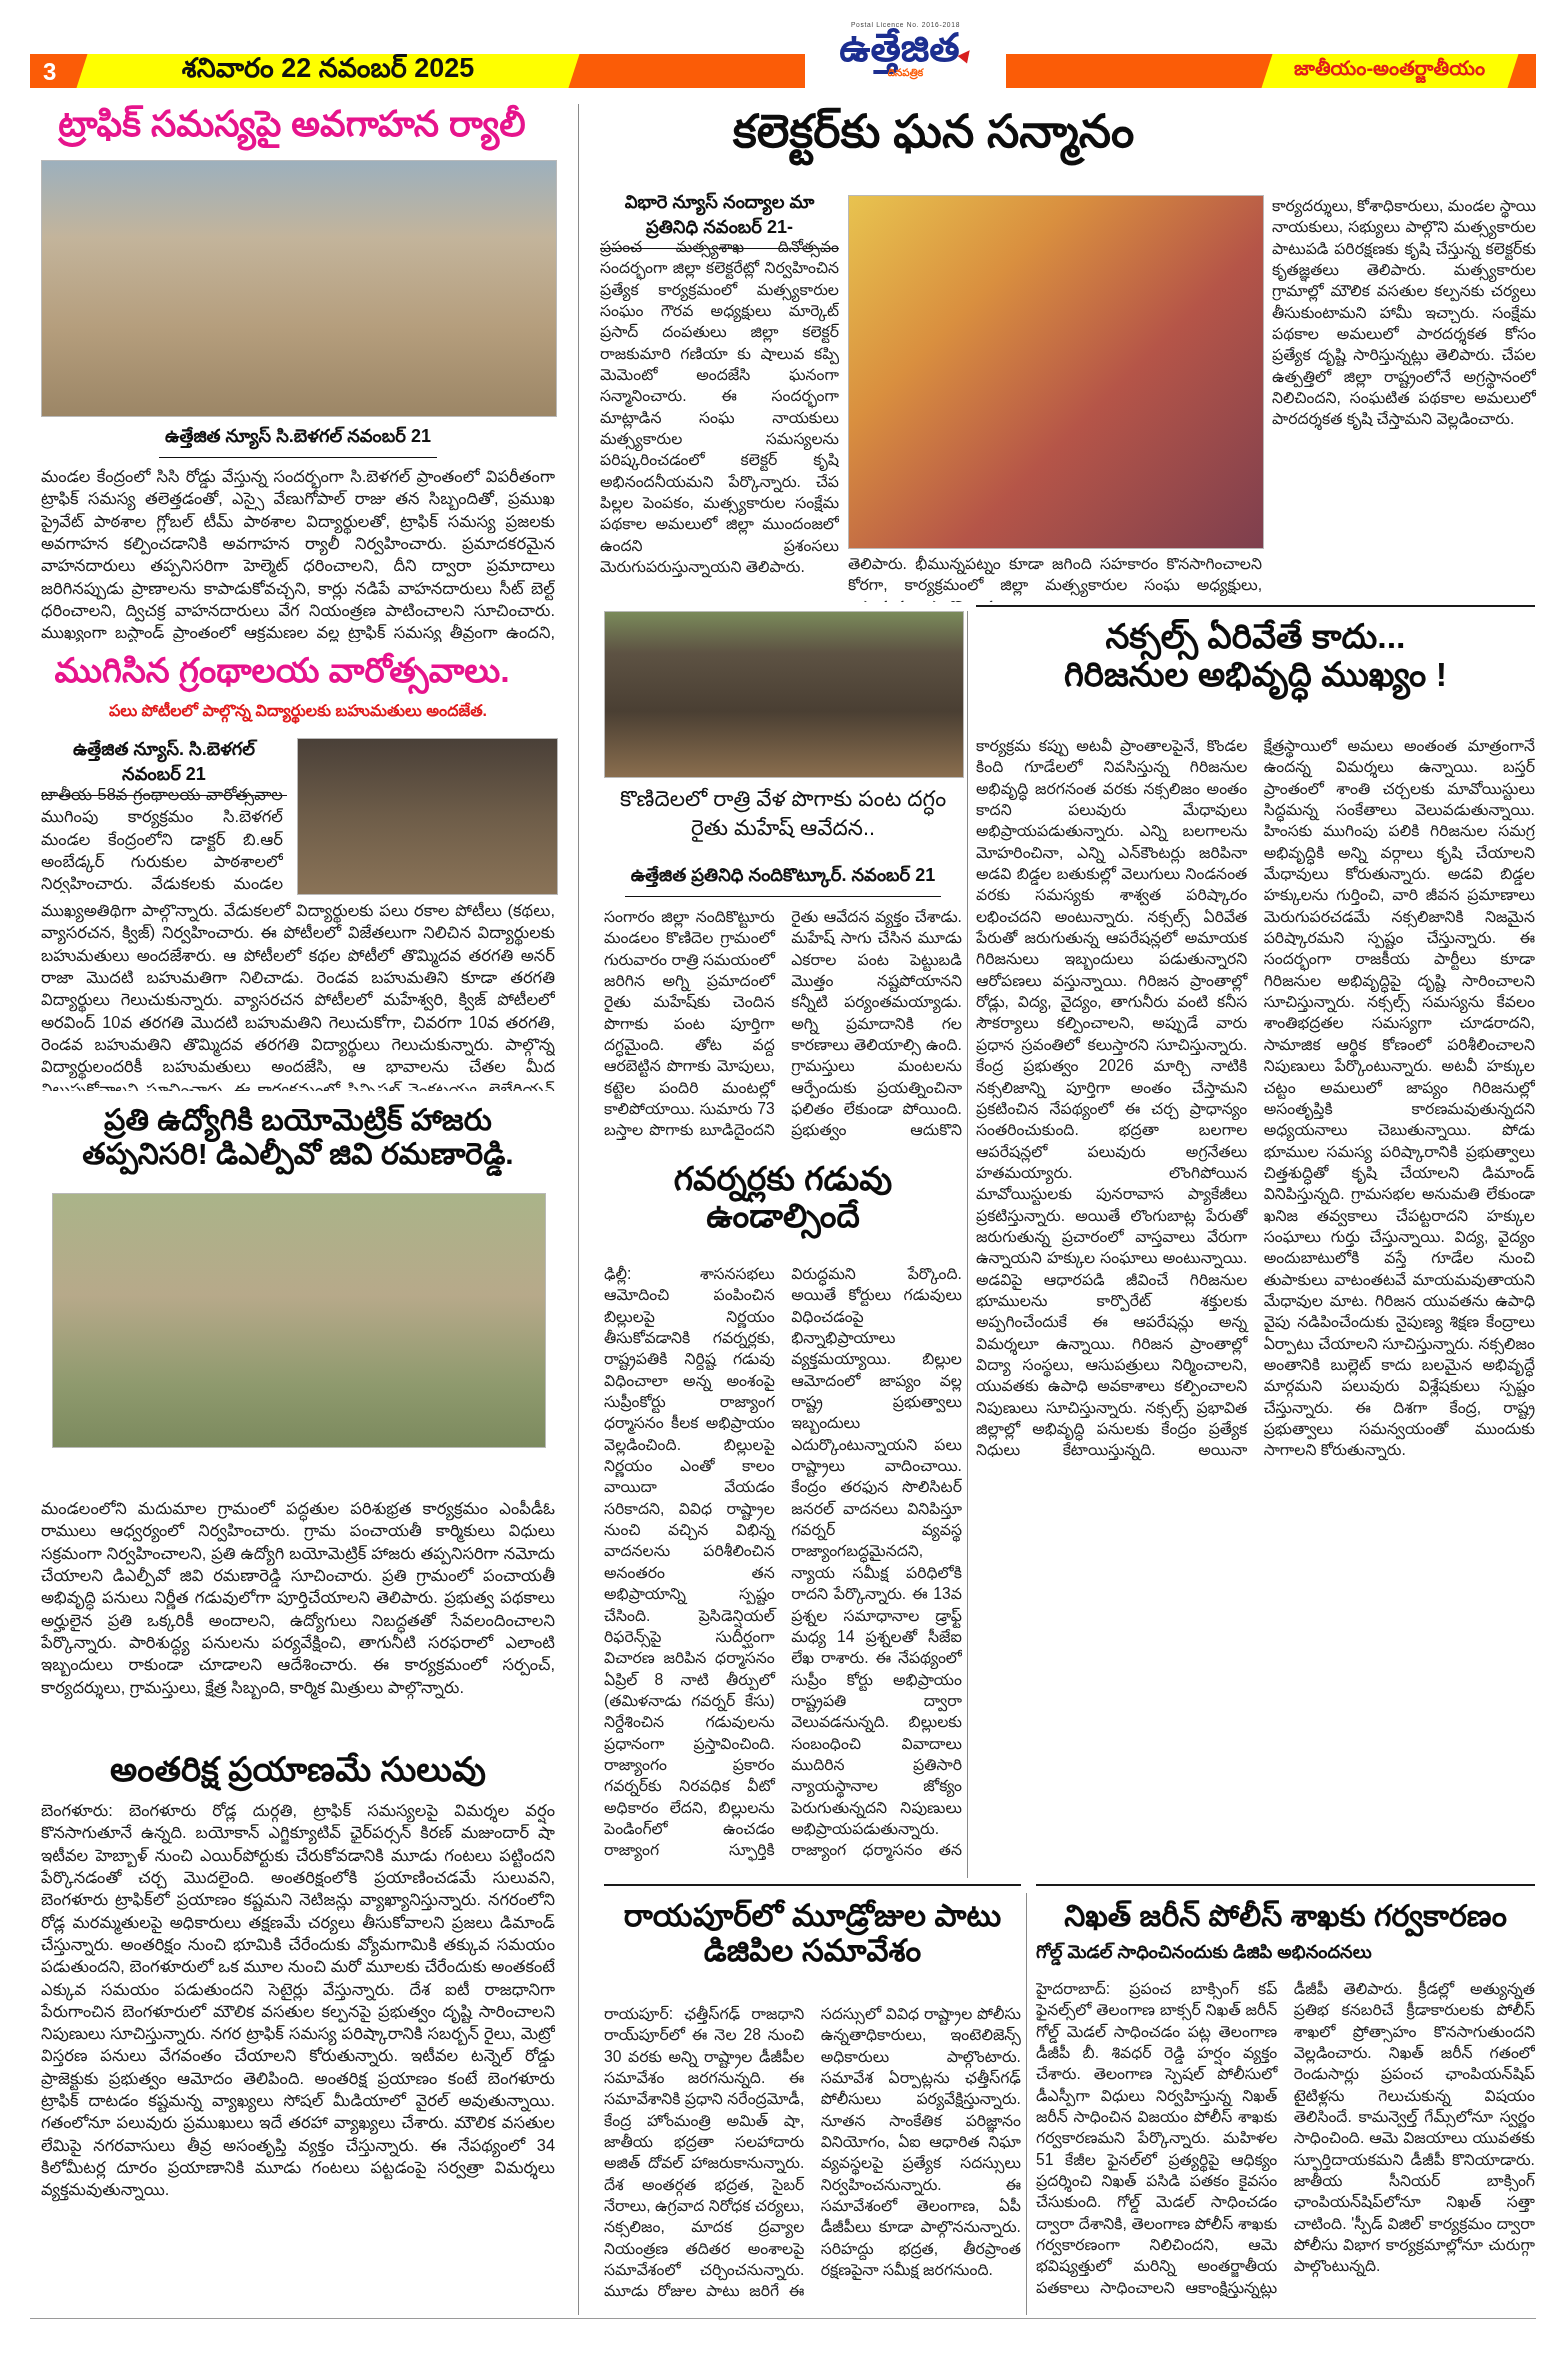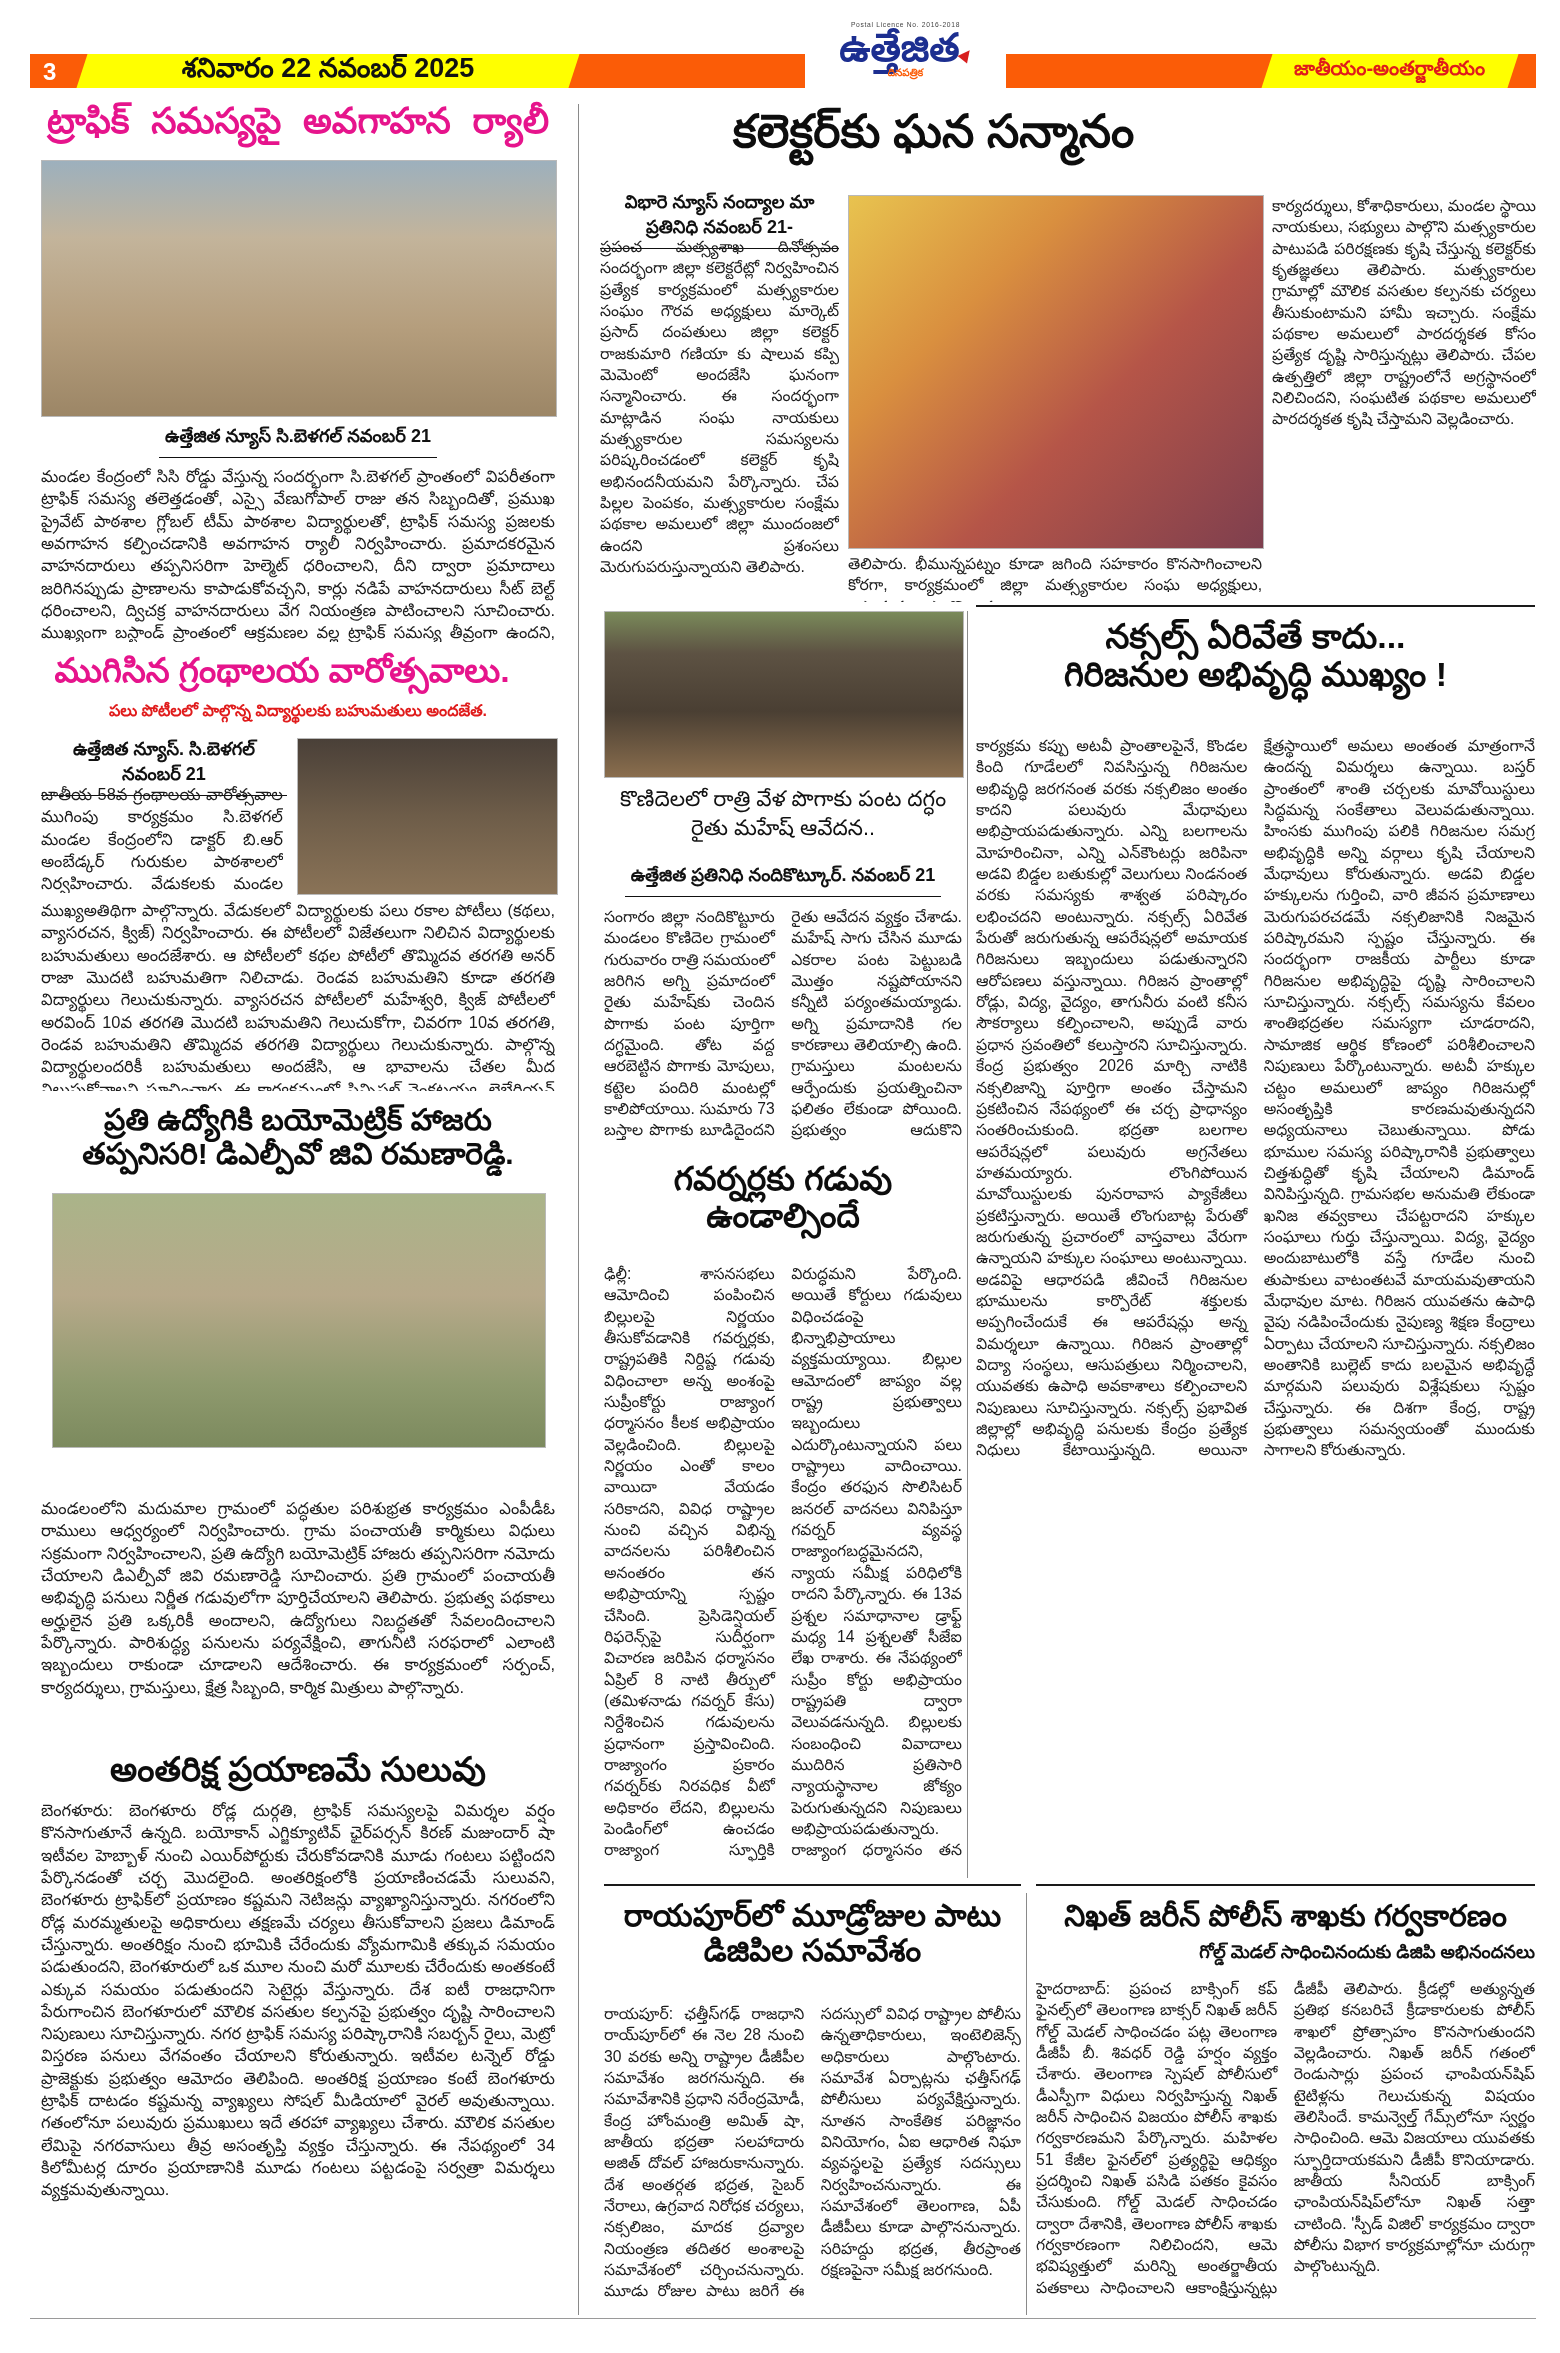--- a/index.html
+++ b/index.html
@@ -18,21 +18,21 @@
   .logo-box{background:#ffffff;text-align:center;}
   .postal{font-size:6.7px;color:#444;letter-spacing:0.7px;}
   .masthead{font-size:39px;font-weight:bold;color:#1c2e90;line-height:1.0;}
   .masthead-sub{font-size:10.4px;color:#fb5c07;font-weight:bold;}
   .dove{width:0;height:0;border-left:6.7px solid transparent;border-right:6.7px solid transparent;border-bottom:12px solid #d81f1f;transform:rotate(38deg);display:inline-block;}
   
   .hl{font-weight:bold;text-align:center;line-height:1.12;}
   .hl-pink{color:#e6148c;}
   .hl-black{color:#0d0d0d;}
   .subhead-red{color:#e01b1b;font-weight:bold;text-align:center;}
-  .subhead-black{color:#111;font-weight:bold;text-align:right;}
+  .subhead-black{color:#111;font-weight:bold;text-align:left;}
   
   .dateline{text-align:center;font-weight:bold;font-size:18px;color:#111;}
   .dateline > span{display:inline-block;padding:0 6px 6px 6px;border-bottom:1.5px solid #111;}
   
   .bodytext{font-size:16.4px;line-height:1.36;color:#1a1a1a;text-align:justify;overflow:hidden;}
   .bodytext.small{font-size:15.7px;}
   .cols2{column-count:2;column-gap:16.4px;}
   
   .photo{overflow:hidden;border:0.7px solid #b9b9b9;}
   .photo-rally{background:linear-gradient(180deg,#9db0bd 0%,#c3b49b 30%,#b59e7d 65%,#9c8666 100%);}
@@ -64,21 +64,21 @@
   </div>
   <div class="abs edition-band skew" style="left:1267px;top:54px;width:246px;height:34px;">
     <div class="unskew edition-text">జాతీయం-అంతర్జాతీయం</div>
   </div>
 
   <div class="abs vrule" style="left:578px;top:104px;height:2211px;"></div>
   <div class="abs vrule" style="left:967px;top:611px;height:1267px;"></div>
   <div class="abs vrule" style="left:1026px;top:1893px;height:422px;"></div>
   <div class="abs thinrule" style="left:30px;top:2318px;width:1506px;"></div>
 
-  <div class="abs hl hl-pink" style="left:41px;top:104px;width:514px;font-size:36px;font-family:Liberation Mono, monospace;">ట్రాఫిక్ సమస్యపై అవగాహన ర్యాలీ</div>
+  <div class="abs hl hl-pink" style="left:35px;top:104px;width:514px;font-size:36px;">ట్రాఫిక్ సమస్యపై అవగాహన ర్యాలీ</div>
   <div class="abs photo photo-rally" style="left:41px;top:160px;width:514px;height:255px;"></div>
   <div class="abs dateline" style="left:41px;top:426px;width:514px;"><span>ఉత్తేజిత న్యూస్ సి.బెళగల్ నవంబర్ 21</span></div>
   <div class="abs bodytext" style="left:41px;top:465px;width:514px;height:177px;">మండల కేంద్రంలో సిసి రోడ్డు వేస్తున్న సందర్భంగా సి.బెళగల్ ప్రాంతంలో విపరీతంగా ట్రాఫిక్ సమస్య తలెత్తడంతో, ఎస్సై వేణుగోపాల్ రాజు తన సిబ్బందితో, ప్రముఖ ప్రైవేట్ పాఠశాల గ్లోబల్ టీమ్ పాఠశాల విద్యార్థులతో, ట్రాఫిక్ సమస్య ప్రజలకు అవగాహన కల్పించడానికి అవగాహన ర్యాలీ నిర్వహించారు. ప్రమాదకరమైన వాహనదారులు తప్పనిసరిగా హెల్మెట్ ధరించాలని, దీని ద్వారా ప్రమాదాలు జరిగినప్పుడు ప్రాణాలను కాపాడుకోవచ్చని, కార్లు నడిపే వాహనదారులు సీట్ బెల్ట్ ధరించాలని, ద్విచక్ర వాహనదారులు వేగ నియంత్రణ పాటించాలని సూచించారు. ముఖ్యంగా బస్టాండ్ ప్రాంతంలో ఆక్రమణల వల్ల ట్రాఫిక్ సమస్య తీవ్రంగా ఉందని, మండల అధికారులు దృష్టి సారించాలని కోరారు. ఈ కార్యక్రమంలో పాఠశాల ప్రిన్సిపాల్ వినోద్, ఉపాధ్యాయులు, విద్యార్థులు పాల్గొన్నారు.</div>
 
   <div class="abs hl hl-pink" style="left:25px;top:651px;width:514px;font-size:34px;">ముగిసిన గ్రంథాలయ వారోత్సవాలు.</div>
   <div class="abs subhead-red" style="left:41px;top:702px;width:514px;font-size:16px;">పలు పోటీలలో పాల్గొన్న విద్యార్థులకు బహుమతులు అందజేత.</div>
   <div class="abs dateline" style="left:41px;top:739px;width:246px;"><span>ఉత్తేజిత న్యూస్. సి.బెళగల్ నవంబర్ 21</span></div>
   <div class="abs bodytext" style="left:41px;top:783px;width:242px;height:110px;">జాతీయ 58వ గ్రంథాలయ వారోత్సవాల ముగింపు కార్యక్రమం సి.బెళగల్ మండల కేంద్రంలోని డాక్టర్ బి.ఆర్ అంబేడ్కర్ గురుకుల పాఠశాలలో నిర్వహించారు. వేడుకలకు మండల విద్యాశాఖ అధికారి అణ్ణయ్య</div>
   <div class="abs photo photo-library" style="left:297px;top:738px;width:259px;height:155px;"></div>
   <div class="abs bodytext" style="left:41px;top:899px;width:514px;height:192px;">ముఖ్యఅతిథిగా పాల్గొన్నారు. వేడుకలలో విద్యార్థులకు పలు రకాల పోటీలు (కథలు, వ్యాసరచన, క్విజ్) నిర్వహించారు. ఈ పోటీలలో విజేతలుగా నిలిచిన విద్యార్థులకు బహుమతులు అందజేశారు. ఆ పోటీలలో కథల పోటీలో తొమ్మిదవ తరగతి అనర్ రాజా మొదటి బహుమతిగా నిలిచాడు. రెండవ బహుమతిని కూడా తరగతి విద్యార్థులు గెలుచుకున్నారు. వ్యాసరచన పోటీలలో మహేశ్వరి, క్విజ్ పోటీలలో అరవింద్ 10వ తరగతి మొదటి బహుమతిని గెలుచుకోగా, చివరగా 10వ తరగతి, రెండవ బహుమతిని తొమ్మిదవ తరగతి విద్యార్థులు గెలుచుకున్నారు. పాల్గొన్న విద్యార్థులందరికీ బహుమతులు అందజేసి, ఆ భావాలను చేతల మీద నిలుపుకోవాలని సూచించారు. ఈ కార్యక్రమంలో ప్రిన్సిపల్ వెంకటయ్య, లైబ్రేరియన్ వెంకటేశ్వర్లు మరియు గురుకుల పాఠశాల సిబ్బంది పాల్గొన్నారు.</div>

